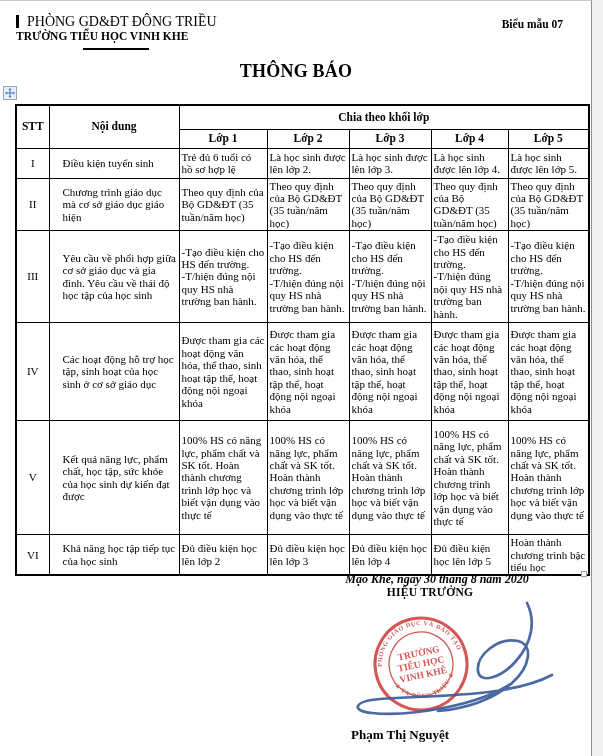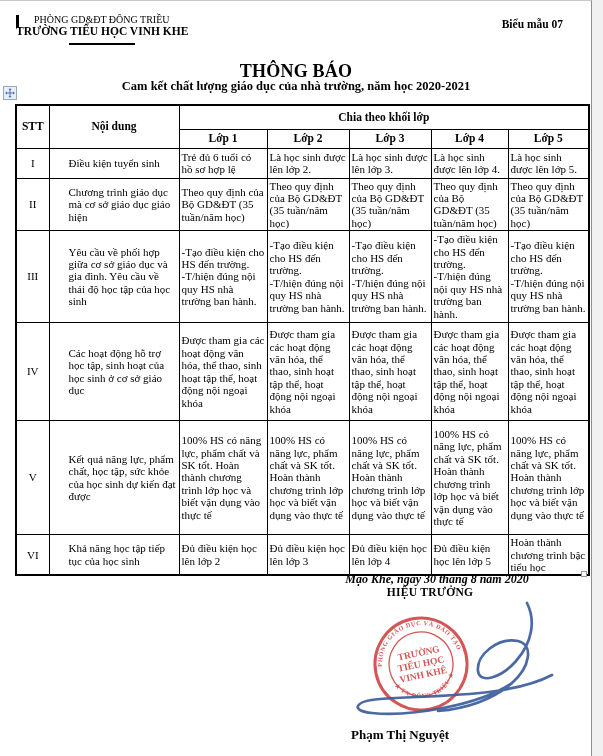--- a/index.html
+++ b/index.html
@@ -13,42 +13,42 @@
   .page {
     position:relative;
     width:592px; height:756px;
     background:#fff;
     border-top:1px solid #c9c9c9;
     border-right:1px solid #8f8f8f;
     overflow:hidden;
   }
   
   .org-block { position:absolute; left:16px; top:13px; }
-  .org-line1 { font-size:10px; white-space:nowrap; padding-left:18px; position:relative; }
+  .org-line1 { font-size:14px; white-space:nowrap; padding-left:11px; position:relative; }
   .cursor-bar { position:absolute; left:0; top:1px; width:2.5px; height:13px; background:#000; display:inline-block; }
   .org-line2 { font-size:11.5px; font-weight:bold; white-space:nowrap; }
   .org-rule { width:66px; height:2px; background:#000; margin:6px auto 0 auto; }
   .form-no { position:absolute; right:28px; top:17px; font-weight:bold; font-size:11.5px; }
   
   .doc-title { position:absolute; top:60px; left:0; width:592px; text-align:center;
                font-weight:bold; font-size:18px; letter-spacing:.2px; }
   .doc-subtitle { position:absolute; top:78px; left:0; width:592px; text-align:center;
                   font-weight:bold; font-size:12.5px; }
   
   .move-handle { position:absolute; left:3px; top:85px; width:14px; height:14px;
                  border:1px solid #98a8bb; background:#e9eef6; display:flex;
                  align-items:center; justify-content:center; }
   
   table.notice { position:absolute; left:15px; top:103px; width:573px;
                  border-collapse:collapse; table-layout:fixed;
                  border:2px solid #000; font-size:11px; line-height:1.13; }
   .notice th, .notice td { border:1px solid #000; padding:1px 2px; vertical-align:middle; overflow:hidden; }
   .notice th { font-weight:bold; text-align:center; font-size:11.5px; }
   td.stt { text-align:center; }
-  td.nd  { text-align:left; padding-left:19px; }
+  td.nd  { text-align:left; padding-left:13px; }
   td.c   { text-align:left; }
   td.pre { white-space:pre-line; }
   tr.h1 { height:24px; } tr.h2 { height:19px; }
   tr.rI { height:30px; } tr.rII { height:52px; } tr.rIII { height:92px; }
   tr.rIV { height:98px; } tr.rV { height:114px; } tr.rVI { height:38px; }
   
   .place-date { position:absolute; top:571px; left:300px; width:274px; text-align:center;
                 font-style:italic; font-weight:bold; font-size:12px; white-space:nowrap; }
   .role-title { position:absolute; top:585px; left:293px; width:274px; text-align:center;
                 font-weight:bold; font-size:11.5px; letter-spacing:.3px; }
@@ -67,21 +67,20 @@
     <div class="org-line1">
       <span class="cursor-bar"></span>
       <span>PHÒNG GD&amp;ĐT ĐÔNG TRIỀU</span>
     </div>
     <div class="org-line2">TRƯỜNG TIỂU HỌC VINH KHE</div>
     <div class="org-rule"></div>
   </div>
   <div class="form-no">Biểu mẫu 07</div>
 
   <div class="doc-title">THÔNG BÁO</div>
-  <div class="doc-subtitle">Cam kết chất lượng giáo dục của nhà trường, năm học 2020-2021</div>
 
   <div class="move-handle">
     <svg width="10" height="10" viewBox="0 0 20 20">
       <g fill="#4472c4">
         <rect x="9" y="4" width="2" height="12"></rect>
         <rect x="4" y="9" width="12" height="2"></rect>
         <polygon points="10,0 7,4 13,4"></polygon>
         <polygon points="10,20 7,16 13,16"></polygon>
         <polygon points="0,10 4,7 4,13"></polygon>
         <polygon points="20,10 16,7 16,13"></polygon>

